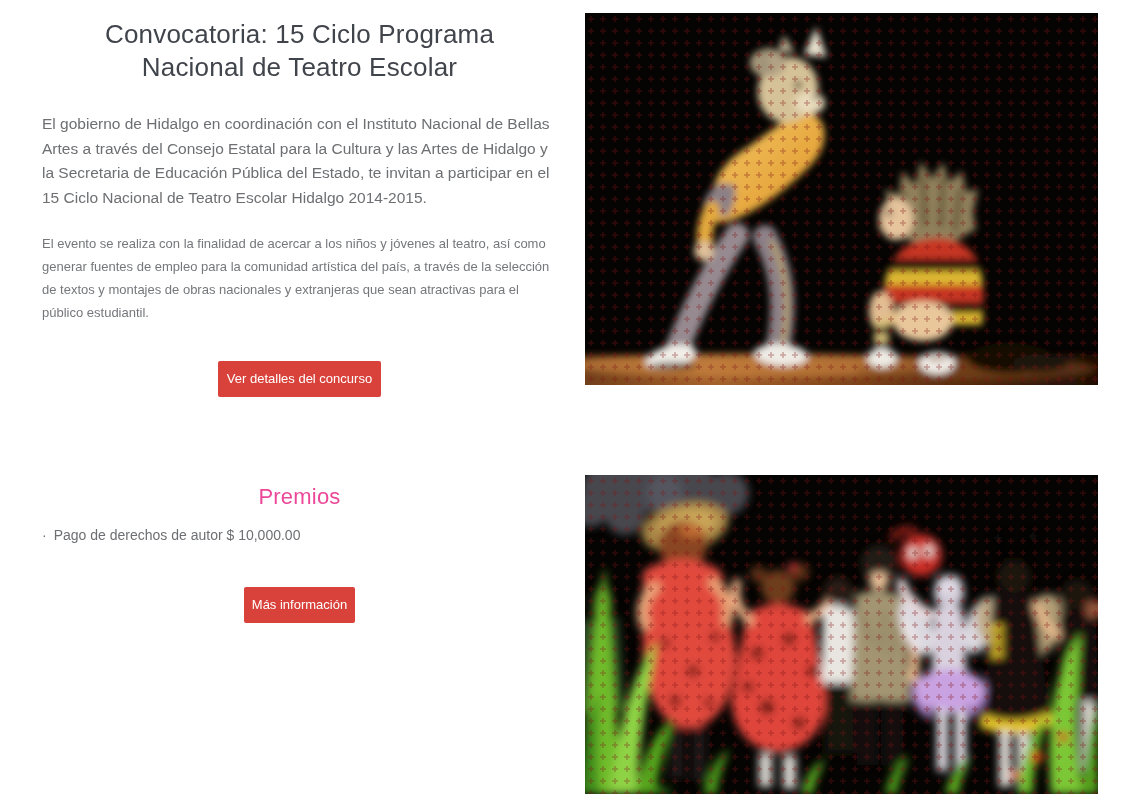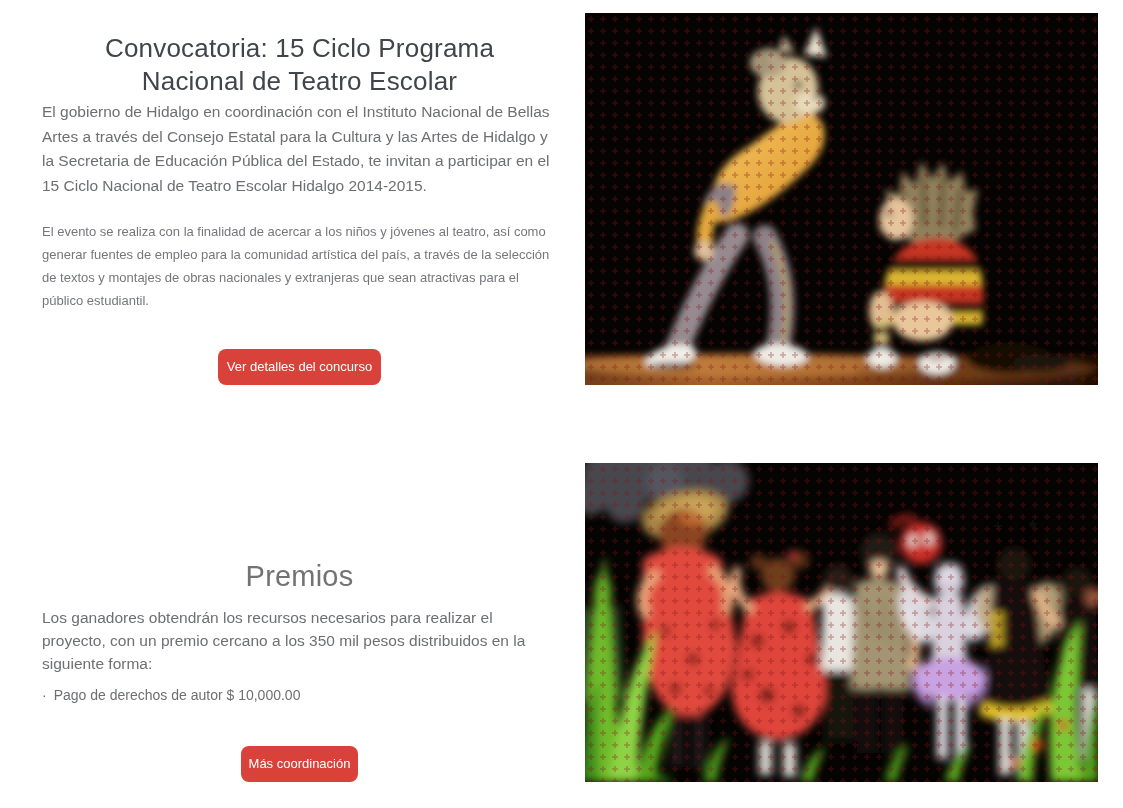--- a/index.html
+++ b/index.html
@@ -2,46 +2,46 @@
 <html><head>
 <meta charset="utf-8">
 <style>
   html,body{margin:0;padding:0;background:#ffffff;}
   body{
     width:1123px;height:808px;overflow:hidden;
     font-family:"Liberation Sans",sans-serif;
     -webkit-font-smoothing:antialiased;
   }
   .page{width:1056px;margin-left:42px;padding-top:13px;}
-  .section{display:flex;align-items:flex-end;}
+  .section{display:flex;align-items:flex-start;}
   .section.premios{margin-top:78px;}
   .col-text{width:515px;}
   .col-media{width:513px;margin-left:28px;flex:none;}
   .photo{display:block;}
 
   h1.conv-title{
     margin:5px auto 0;max-width:482px;
     font-size:26px;line-height:33px;font-weight:400;
     color:#40444b;text-align:center;letter-spacing:.2px;
   }
   h2.premios-title{
-    margin:4px 0 0;font-size:29px;line-height:36px;font-weight:400;
-    color:#737373;text-align:center;letter-spacing:.2px;
-  }
-  p.lead{margin:2px 0 0;font-size:15.5px;line-height:24.5px;color:#6d6f72;}
+    margin:4px 0 0;font-size:22px;line-height:36px;font-weight:400;
+    color:#ec4899;text-align:center;letter-spacing:.2px;
+  }
+  p.lead{margin:28px 0 0;font-size:15.5px;line-height:24.5px;color:#6d6f72;}
   p.secondary{margin:22px 0 0;font-size:13px;line-height:23px;color:#75777b;}
   p.intro{margin:12px 0 0;font-size:15.5px;line-height:23px;color:#6d6f72;}
 
   ul.prize-list{list-style:none;margin:10px 0 0;padding:0;}
   ul.prize-list li{font-size:14px;line-height:21.5px;color:#6d6f72;}
   ul.prize-list li::before{content:"·";margin-right:7px;color:#6d6f72;}
 
   .btn{
     display:block;margin:37px auto 0;
-    background:#d9423b;color:#ffffff;border:none;border-radius:8px;
+    background:#d9423b;color:#ffffff;border:none;border-radius:2px;
     font-family:inherit;font-size:13px;line-height:16px;
     padding:10px 9px;cursor:pointer;
   }
   .btn.more{margin-top:40px;padding:10px 8px;}
 </style>
 </head>
 <body>
 
 <div class="page">
 
@@ -130,25 +130,24 @@
           </g>
         </g>
         <rect width="513" height="372" fill="url(#wmA)" opacity="0.33"></rect>
       </svg>
     </div>
   </div>
 
   <div class="section premios">
     <div class="col-text">
       <h2 class="premios-title">Premios</h2>
-      <p class="intro">Los ganadores obtendrán los recursos necesarios para realizar el proyecto, con un premio cercano a los 350 mil pesos distribuidos en la siguiente forma:</p>
       <ul class="prize-list">
         <li>Pago de derechos de autor $ 10,000.00</li>
       </ul>
-      <button class="btn more">Más coordinación</button>
+      <button class="btn more">Más información</button>
     </div>
     <div class="col-media">
 
       <svg class="photo" width="513" height="319" viewBox="0 0 513 319" role="img">
         <defs>
           <filter id="blurB" x="-12%" y="-12%" width="124%" height="124%">
               <feGaussianBlur stdDeviation="4"></feGaussianBlur>
             </filter>
           <pattern id="wmB" width="12" height="12" patternUnits="userSpaceOnUse">
             <rect x="5.2" y="3" width="1.6" height="6" fill="#801414"></rect>

